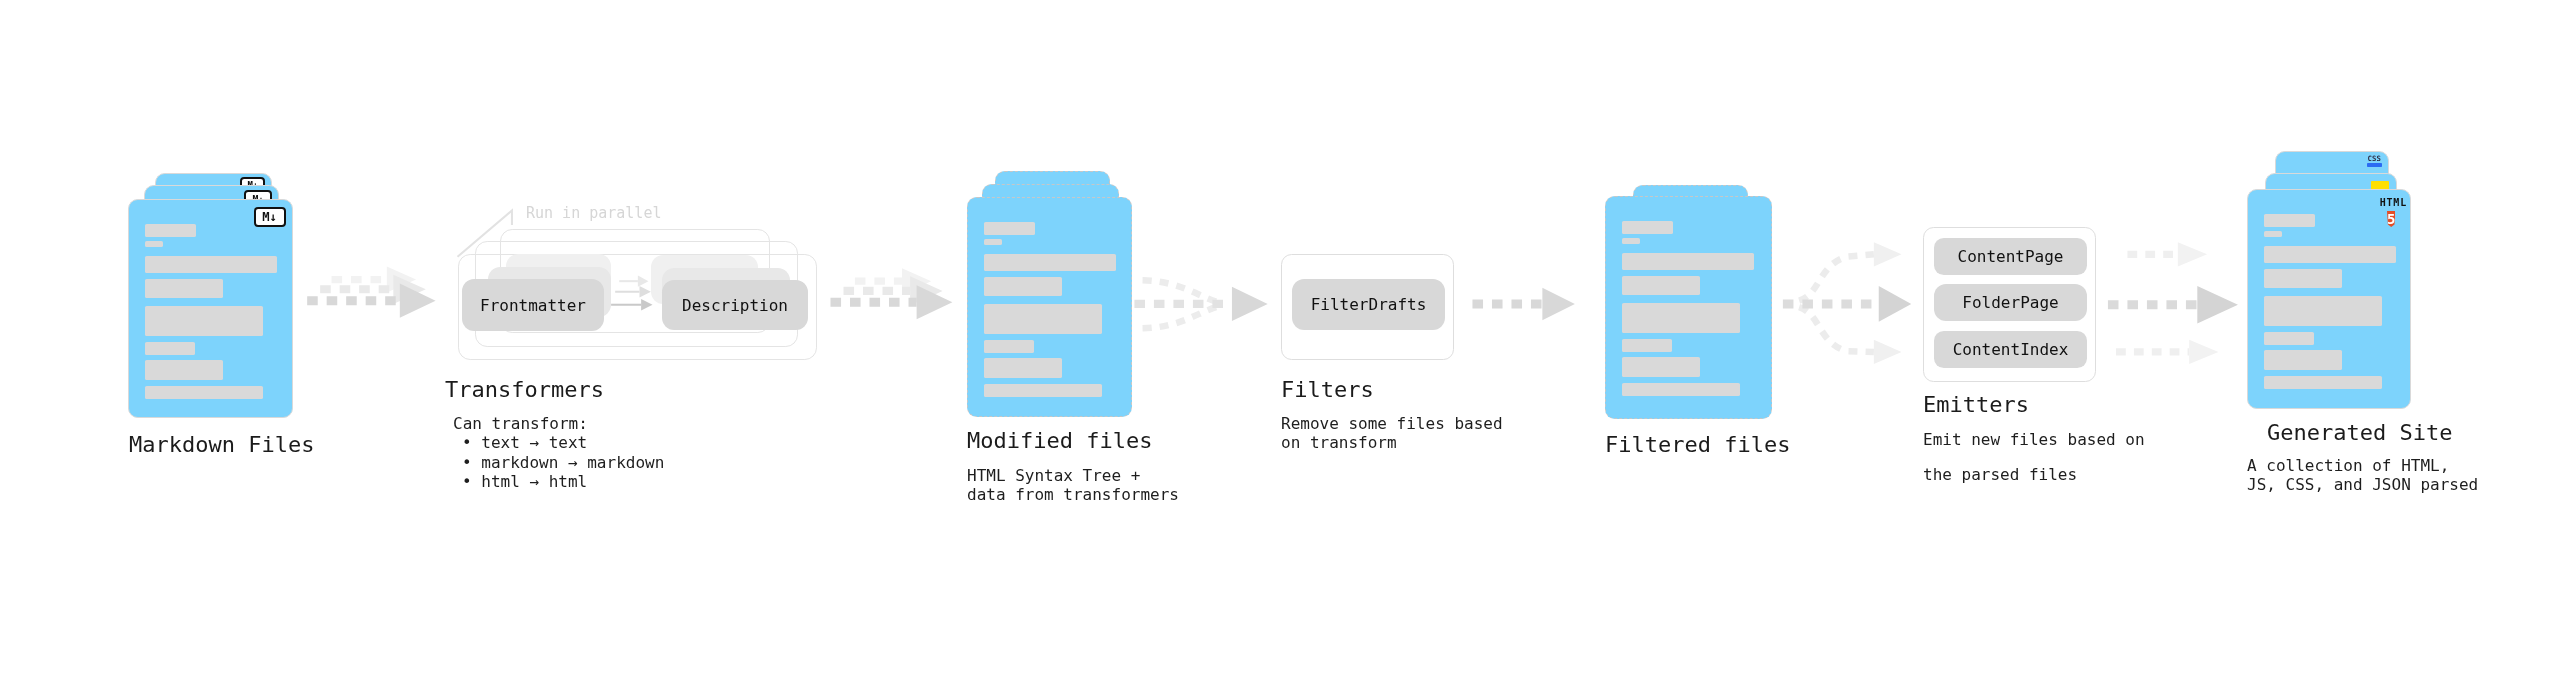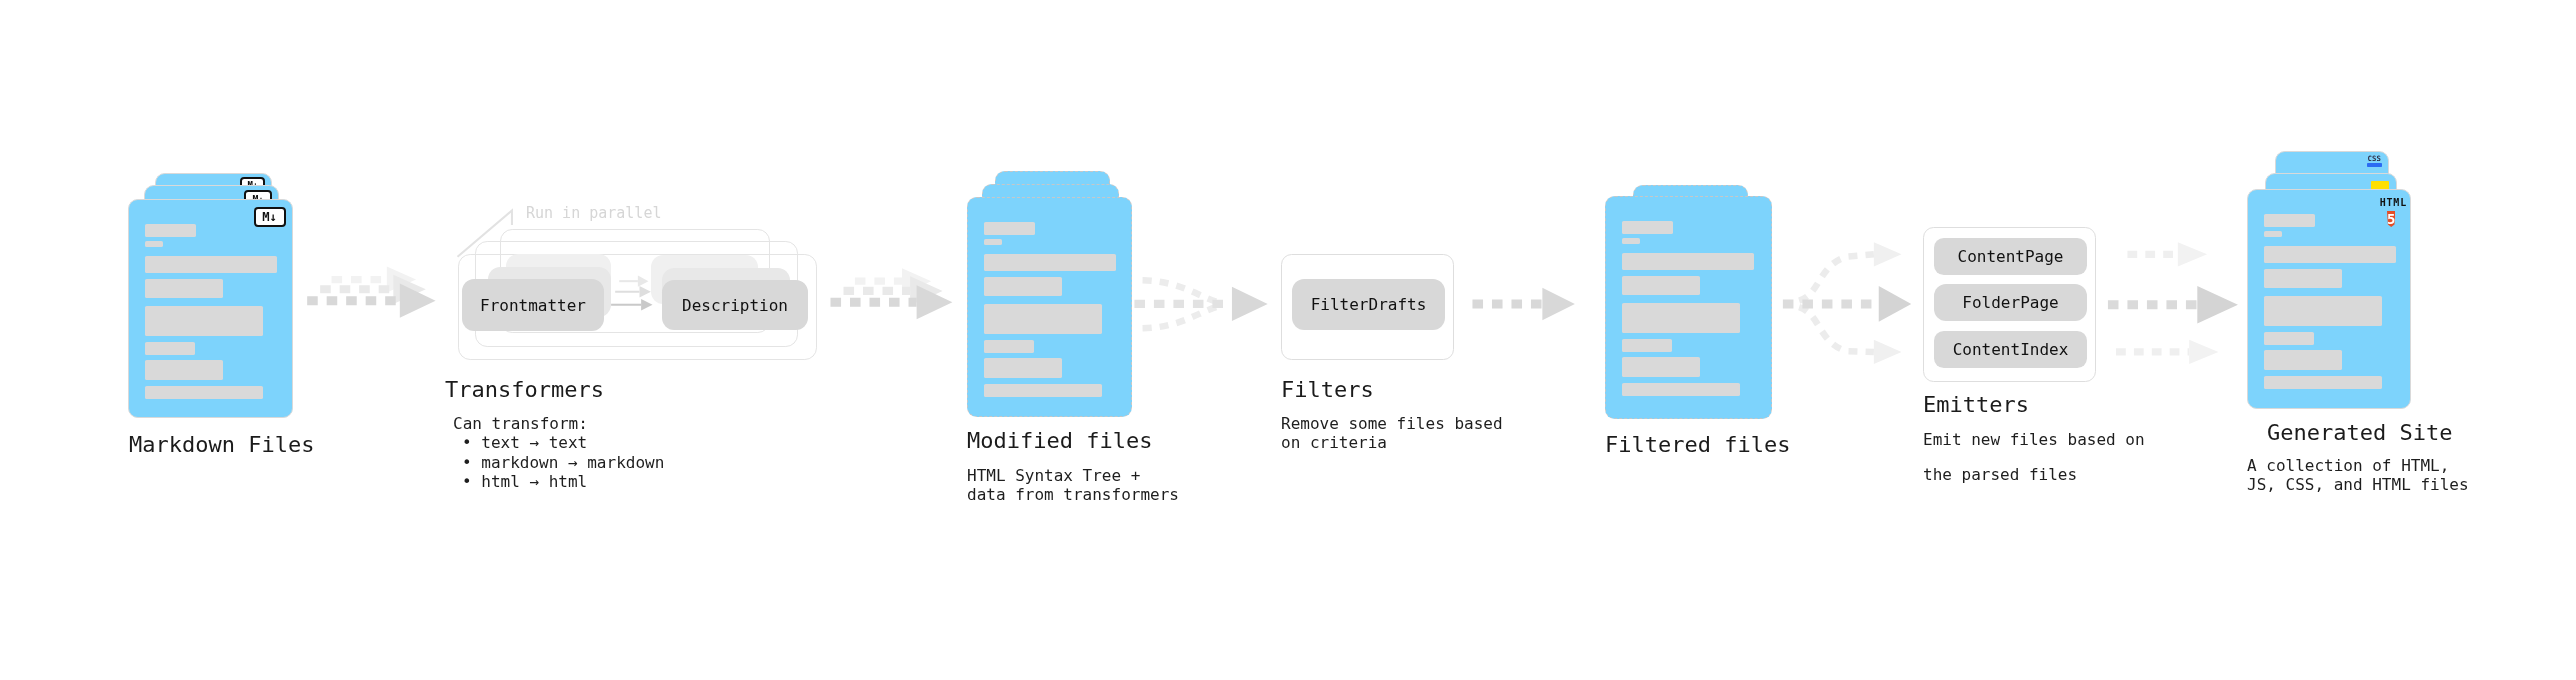--- a/index.html
+++ b/index.html
@@ -107,21 +107,21 @@
     <div class="stage-label" style="left:967px;top:428px;">Modified files</div>
     <div class="sub" style="left:967px;top:466px;">HTML Syntax Tree +</div>
     <div class="sub" style="left:967px;top:485px;">data from transformers</div>
   </div>
 
   <div>
     <div class="box" style="left:1281px;top:254px;width:173px;height:106px;"></div>
     <div class="pill" style="left:1292px;top:279px;width:153px;height:51px;">FilterDrafts</div>
     <div class="stage-label" style="left:1281px;top:377px;">Filters</div>
     <div class="sub" style="left:1281px;top:414px;">Remove some files based</div>
-    <div class="sub" style="left:1281px;top:433px;">on criteria</div>
+    <div class="sub" style="left:1281px;top:433px;">on transform</div>
   </div>
 
   <div>
     <div class="card dashed" style="left:1633px;top:185px;width:115px;height:42px;"></div>
     <div class="card dashed bars" style="left:1605px;top:196px;width:167px;height:223px;">
       <i class="b1"></i>
         <i class="b2"></i>
         <i class="b3"></i>
         <i class="b4"></i>
         <i class="b5"></i>
@@ -158,21 +158,21 @@
         <i class="b2"></i>
         <i class="b3"></i>
         <i class="b4"></i>
         <i class="b5"></i>
         <i class="b6"></i>
         <i class="b7"></i>
         <i class="b8"></i>
     </div>
     <div class="stage-label" style="left:2247px;top:420px;margin-left:20px;">Generated Site</div>
     <div class="sub" style="left:2247px;top:456px;">A collection of HTML,</div>
-    <div class="sub" style="left:2247px;top:475px;">JS, CSS, and HTML files</div>
+    <div class="sub" style="left:2247px;top:475px;">JS, CSS, and JSON parsed</div>
   </div>
 
   <svg class="connectors" width="2576" height="681" viewBox="0 0 3170 838">
 
     <g>
       <line x1="408" y1="344" x2="476" y2="344" stroke="#f2f2f2" stroke-width="9" stroke-dasharray="13 11"></line>
       <polygon points="476,328 512,344 476,360" fill="#f2f2f2"></polygon>
       <line x1="394" y1="356" x2="484" y2="356" stroke="#e9e9e9" stroke-width="10" stroke-dasharray="13 11"></line>
       <polygon points="484,338 524,356 484,374" fill="#e9e9e9"></polygon>
       <line x1="378" y1="370" x2="492" y2="370" stroke="#d8d8d8" stroke-width="11" stroke-dasharray="13 11"></line>

